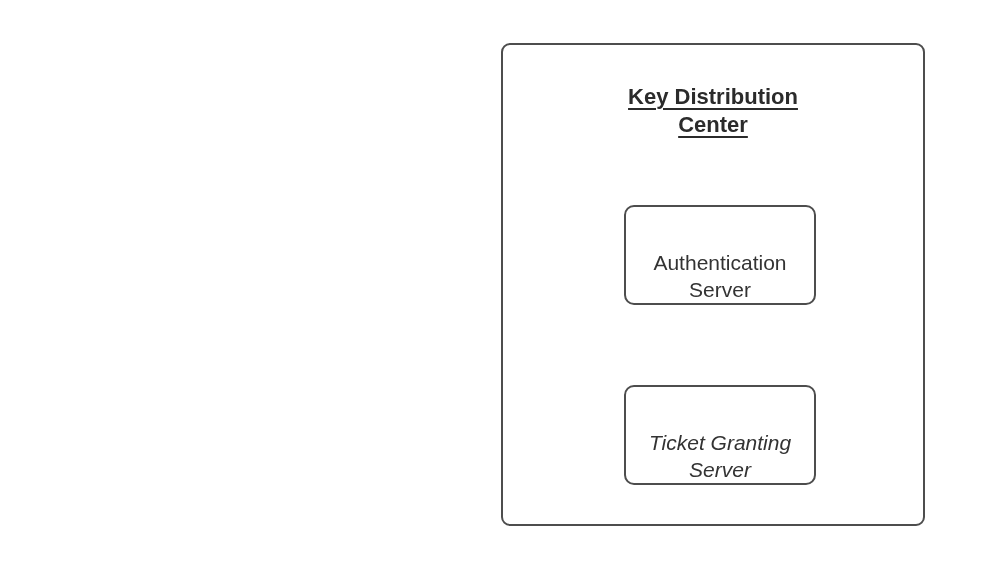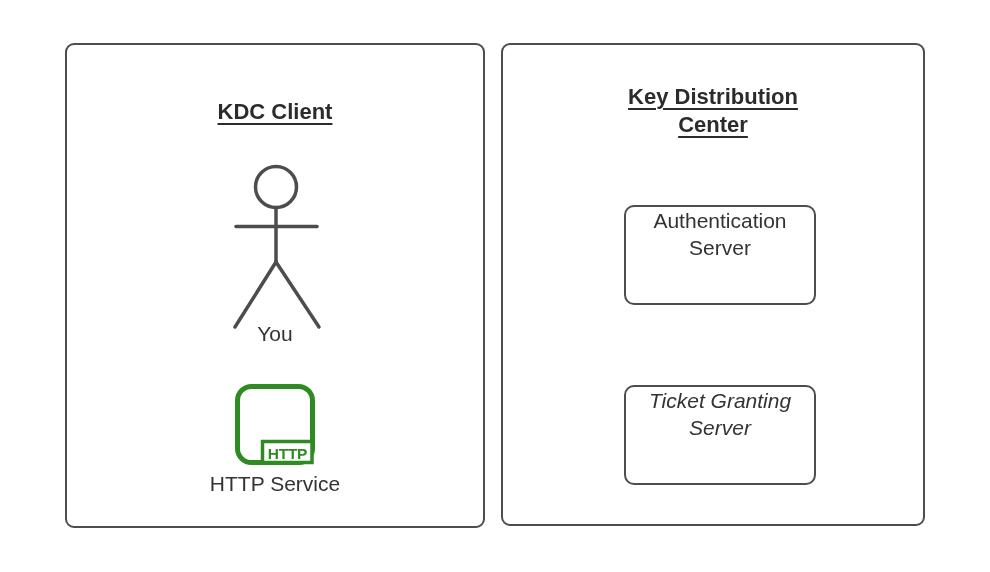--- a/index.html
+++ b/index.html
@@ -67,58 +67,37 @@
     letter-spacing:-0.3px;
   }
   .service-label{top:427px;}
   .server-node{
     position:absolute;
     left:121px;width:192px;height:100px;
     border:2.5px solid var(--outline);
     border-radius:10px;
     box-sizing:border-box;
     background:#ffffff;
-    display:flex;align-items:flex-start;justify-content:center;
+    display:flex;align-items:flex-end;justify-content:center;
     text-align:center;
   }
   .server-node span{
     display:inline-block;
     max-width:175px;
     font-size:21px;line-height:27px;
     color:var(--text);
   }
   .server-auth{top:160px;}
   .server-tgs{top:340px;font-style:italic;}
 </style>
 </head>
 <body>
 
 <div class="stage">
 
-  <div class="panel panel-left">
-    <div class="panel-title">
-      <span>KDC Client</span>
-    </div>
-
-    <svg class="actor-svg" width="92" height="168" viewBox="0 0 92 168" aria-hidden="true">
-      <circle class="stroke" cx="46" cy="23" r="20.5"></circle>
-      <line class="stroke" x1="46" y1="43.5" x2="46" y2="98"></line>
-      <line class="stroke" x1="6" y1="62.5" x2="87" y2="62.5"></line>
-      <line class="stroke" x1="46" y1="98" x2="5" y2="163"></line>
-      <line class="stroke" x1="46" y1="98" x2="89" y2="163"></line>
-    </svg>
-    <div class="label actor-label">You</div>
-
-    <svg class="http-svg" width="80" height="82" viewBox="0 0 80 82" aria-hidden="true">
-      <rect class="g-stroke" x="2.5" y="2.5" width="75" height="76" rx="14" stroke-width="5"></rect>
-      <rect class="g-badge" x="27.5" y="57.5" width="49.5" height="21" stroke-width="3.5"></rect>
-      <text x="52.5" y="74.5" text-anchor="middle">HTTP</text>
-    </svg>
-    <div class="label service-label">HTTP Service</div>
-  </div>
 
   <div class="panel panel-right">
     <div class="panel-title">
       <span>Key Distribution Center</span>
     </div>
 
     <div class="server-node server-auth">
       <span>Authentication Server</span>
     </div>
 

